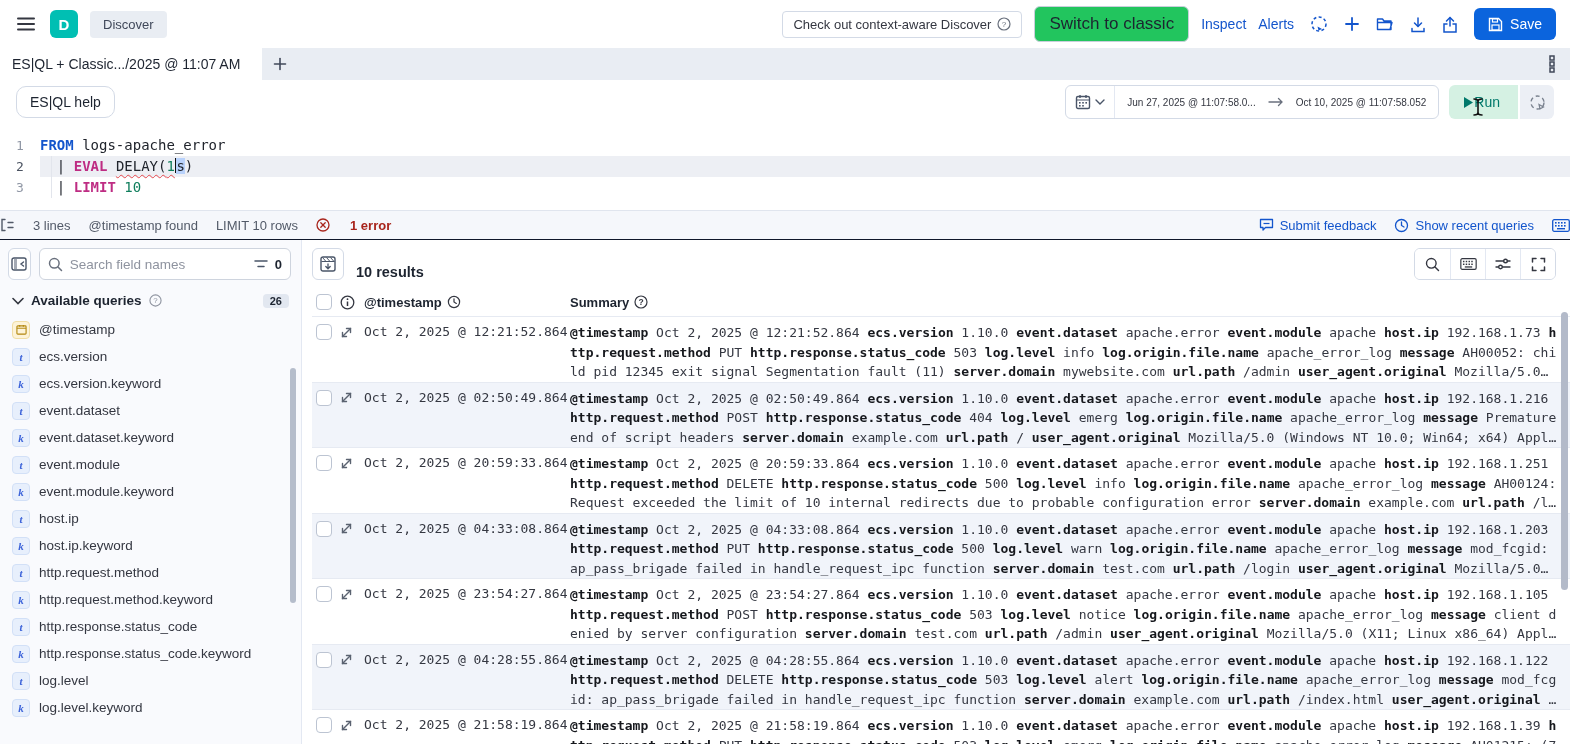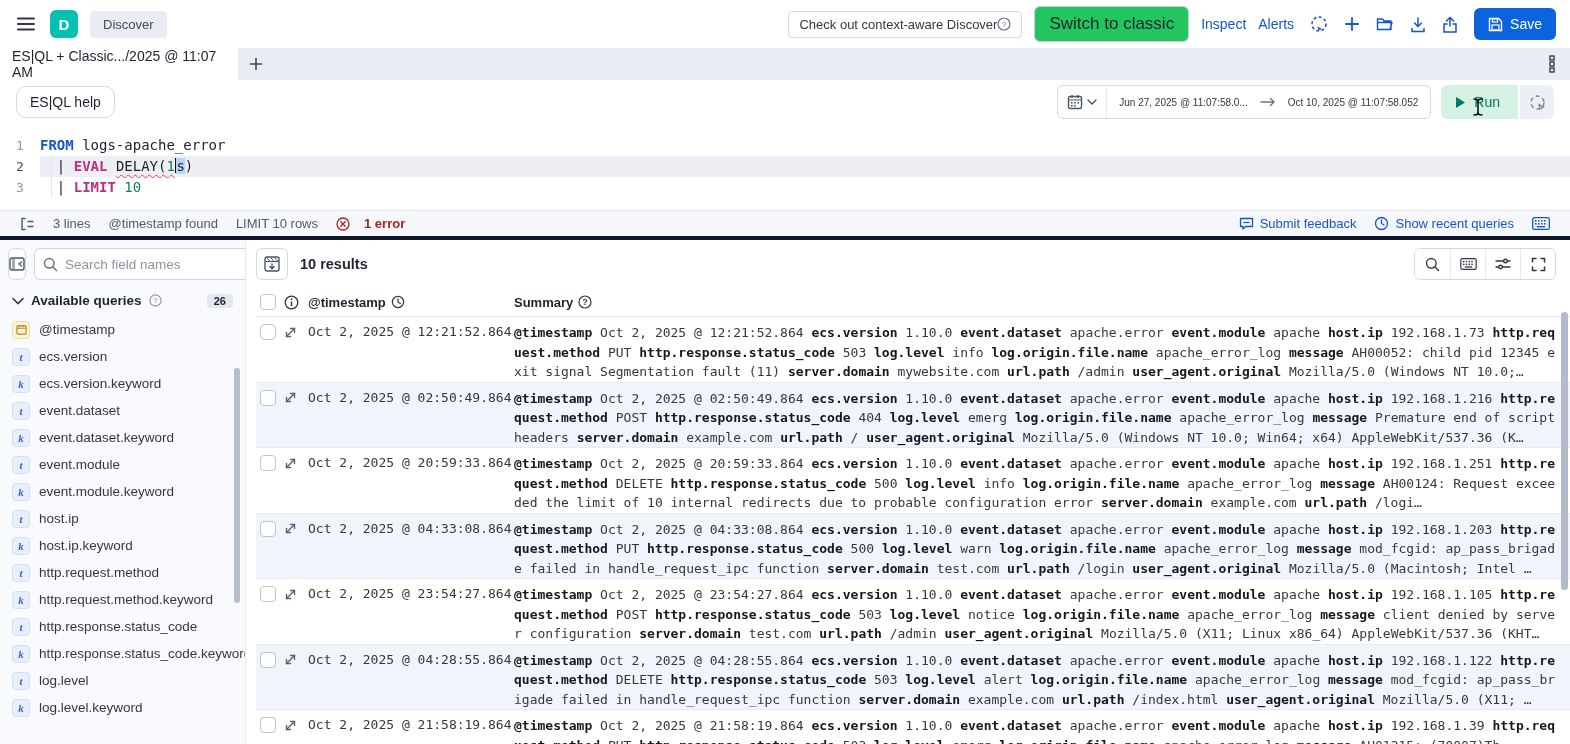--- a/index.html
+++ b/index.html
@@ -10,50 +10,50 @@
 
   
   .hdr { height:48px; display:flex; align-items:center; padding:0 14px; gap:12px; background:#fff; }
   .burger { width:24px; height:24px; cursor:pointer; }
   .dbadge { width:28px; height:28px; border-radius:6px; background:#00bfb3; color:#fff;
     font-weight:bold; font-size:15px; display:flex; align-items:center; justify-content:center; }
   .discover-btn { background:#e9edf3; border:none; border-radius:4px; padding:6px 13px;
     font-size:13px; color:#40485a; font-family:inherit; cursor:pointer; }
   .hdr-spacer { flex:1; }
   .ctx-btn { background:#fff; border:1px solid #d3dae6; border-radius:4px; padding:5px 10px;
-    font-size:13px; color:#343741; display:flex; align-items:center; cursor:pointer; font-family:inherit;}
+    font-size:13px; color:#343741; display:flex; align-items:center; gap:6px; cursor:pointer; font-family:inherit;}
   .classic-btn { background:#22c55e; border:1px solid #c9cfdb; border-radius:6px; padding:7px 14px;
     font-size:17px; color:#1d2430; font-weight:500; cursor:pointer; font-family:inherit;}
   .hdr-link { color:#1355cc; font-size:14px; font-weight:500; text-decoration:none; cursor:pointer; }
   .hdr-icons { display:flex; align-items:center; gap:16px; margin:0 4px; }
   .save-btn { background:#0b64dd; color:#fff; border:none; border-radius:6px; height:32px;
     padding:0 14px; font-size:14px; font-weight:500; display:flex; align-items:center; gap:7px; cursor:pointer; font-family:inherit;}
 
   
   .tabbar { height:32px; background:#e9edf3; display:flex; align-items:stretch; }
-  .tab { width:238px; background:#fff; display:flex; align-items:center; padding:0 12px;
+  .tab { width:262px; background:#fff; display:flex; align-items:center; padding:0 12px;
     font-size:14px; color:#1d2430; cursor:pointer; }
   .tab-add { width:36px; display:flex; align-items:center; justify-content:center; cursor:pointer; }
   .tabbar-sp { flex:1; }
   .tab-menu { width:36px; display:flex; align-items:center; justify-content:center; cursor:pointer; }
 
   
   .qbar { height:44px; display:flex; align-items:center; padding:6px 16px; gap:10px; background:#fff; }
   .help-btn { background:#fff; border:1px solid #d3dae6; border-radius:10px; height:32px;
     padding:0 13px; font-size:14px; color:#1d2430; cursor:pointer; font-family:inherit;}
   .qbar-sp { flex:1; }
   .datepicker { display:flex; align-items:center; border:1px solid #d3dae6; border-radius:6px;
     height:34px; background:#fff; overflow:hidden; }
   .dp-cal { display:flex; align-items:center; gap:4px; padding:0 9px; border-right:1px solid #e3e8f2;
     cursor:pointer; height:100%; }
   .dp-date { font-size:10px; color:#343741; padding:0 12px; white-space:nowrap; cursor:pointer; }
   .dp-arrow { color:#69707d; font-size:14px; }
   .run-wrap { display:flex; align-items:center; }
   .run-btn { background:#d5f1e3; color:#00796b; border:none; border-radius:6px 0 0 6px; height:34px;
-    padding:0 18px 0 14px; font-size:14px; font-weight:500; display:flex; align-items:center; gap:8px;
+    padding:0 18px 0 14px; font-size:14px; font-weight:500; display:flex; align-items:center; 
     cursor:pointer; font-family:inherit;}
   .refresh-btn { background:#eceff5; border:none; border-radius:0 6px 6px 0; height:34px; width:34px;
     display:flex; align-items:center; justify-content:center; cursor:pointer; margin-left:2px; }
 
   
   .editor { position:relative; height:86px; background:#fff; font-family:"DejaVu Sans Mono", monospace;
     font-size:14px; padding-top:11px; }
   .edline { position:relative; display:flex; height:21px; line-height:21px; }
   .edline.hl .code-bg { position:absolute; left:40px; right:0; top:0; bottom:0; background:#edeff4; }
   .gut { width:40px; flex:none; text-align:center; color:#9097a5; font-size:13px; z-index:1; }
@@ -62,31 +62,31 @@
   .tok-kwb { color:#1355cc; font-weight:bold; }
   .tok-kwm { color:#be2c83; font-weight:bold; }
   .tok-num { color:#0f7e5c; }
   .tok-err { text-decoration:underline wavy #e5484d 1px; text-underline-offset:3px; }
   .tok-errnum { color:#0f7e5c; text-decoration:underline wavy #e5484d 1px; text-underline-offset:3px; }
   .tok-sel { background:#b9d2fb; }
   .caret { display:inline-block; width:1.5px; height:15px; background:#111; vertical-align:-2px; }
   .indent-guide { position:absolute; left:51px; top:32px; width:1px; height:42px; background:#e2e5ec; }
 
   
-  .efoot { height:30px; background:#f5f7fb; border-top:1px solid #e0e5ee; border-bottom:4px solid #0f172a;
-    display:flex; align-items:center; padding:0 20px; gap:18px; font-size:13px; color:#525a68; }
-  .efoot .err { color:#a8251c; font-weight:600; display:flex; align-items:center; gap:14px; }
+  .efoot { height:30px; background:#f5f7fb; border-top:1px solid #e0e5ee; border-bottom:1px solid #0f172a;
+    display:flex; align-items:center; padding:0 0; gap:18px; font-size:13px; color:#525a68; }
+  .efoot .err { color:#a8251c; font-weight:600; display:flex; align-items:center; gap:20px; }
   .efoot-sp { flex:1; }
   .efoot-link { color:#1355cc; font-weight:500; display:flex; align-items:center; gap:6px; cursor:pointer; }
 
   
   .main { display:flex; height:504px; }
 
   
-  .sidebar { width:246px; flex:none; background:#f9fafd; border-right:1px solid #e3e8f2;
+  .sidebar { width:302px; flex:none; background:#f9fafd; border-right:1px solid #e3e8f2;
     padding:8px 0 0 8px; position:relative; overflow:hidden; }
   .sb-top { display:flex; gap:8px; padding-right:10px; }
   .collapse-btn { width:32px; height:32px; border:1px solid #d3dae6; border-radius:6px; background:#fff;
     display:flex; align-items:center; justify-content:center; cursor:pointer; }
   .searchbox { flex:1; height:32px; border:1px solid #ced4de; border-radius:6px; background:#fff;
     display:flex; align-items:center; padding:0 8px; gap:7px; }
   .searchbox input { border:none; outline:none; flex:1; font-size:13.5px; font-family:inherit; color:#343741; min-width:0;}
   .searchbox input::placeholder { color:#8e939f; }
   .filter-count { font-size:13px; font-weight:bold; color:#1d2430; }
   .avail { display:flex; align-items:center; gap:7px; padding:13px 12px 8px 4px; }
@@ -99,21 +99,21 @@
     justify-content:center; font-size:11px; flex:none; }
   .fic-text   { background:#e7effc; color:#3c63d9; border:1px solid #d2e0f7; font-style:italic; font-family:"Liberation Serif",serif; font-weight:bold;}
   .fic-kw     { background:#e7effc; color:#3c63d9; border:1px solid #d2e0f7; font-style:italic; font-family:"Liberation Serif",serif; font-weight:bold;}
   .fic-date   { background:#fdf3d8; border:1px solid #f0dda4; color:#b3870e; }
   .fic-comp   { background:#fbe4ea; border:1px solid #f3c3d2; color:#c4407c; }
   .sb-scroll { position:absolute; right:5px; top:128px; width:6px; height:235px; background:#a9b1c2;
     border-radius:3px; opacity:.85; }
 
   
   .content { flex:1; position:relative; padding:8px 0 0 10px; overflow:hidden; }
-  .res-hdr { display:flex; align-items:center; gap:12px; padding-right:14px; }
+  .res-hdr { display:flex; align-items:flex-end; gap:12px; padding-right:14px; }
   .chart-toggle { width:32px; height:32px; border:1px solid #d3dae6; border-radius:6px; background:#fff;
     display:flex; align-items:center; justify-content:center; cursor:pointer; }
   .res-count { font-size:14.5px; font-weight:bold; color:#1d2430; }
   .res-sp { flex:1; }
   .seg { display:flex; border:1px solid #d3dae6; border-radius:6px; overflow:hidden; background:#fff; }
   .seg .seg-btn { width:35px; height:30px; display:flex; align-items:center; justify-content:center;
     border-left:1px solid #e3e8f2; cursor:pointer; background:#fff; }
   .seg .seg-btn:first-child { border-left:none; }
 
   .grid { margin-top:8px; font-family:"DejaVu Sans Mono", monospace; font-size:13px; }

